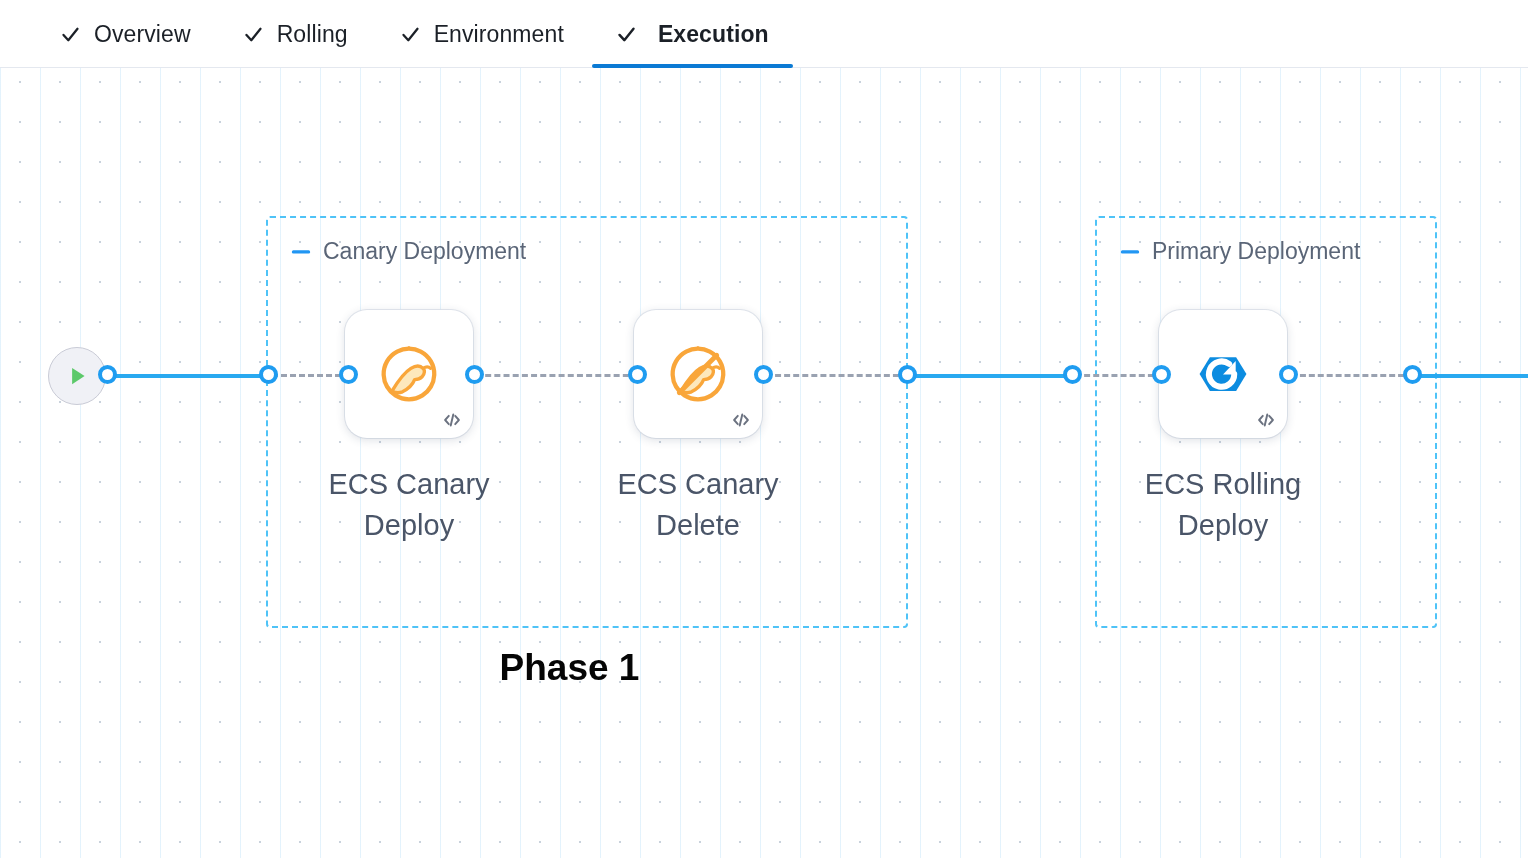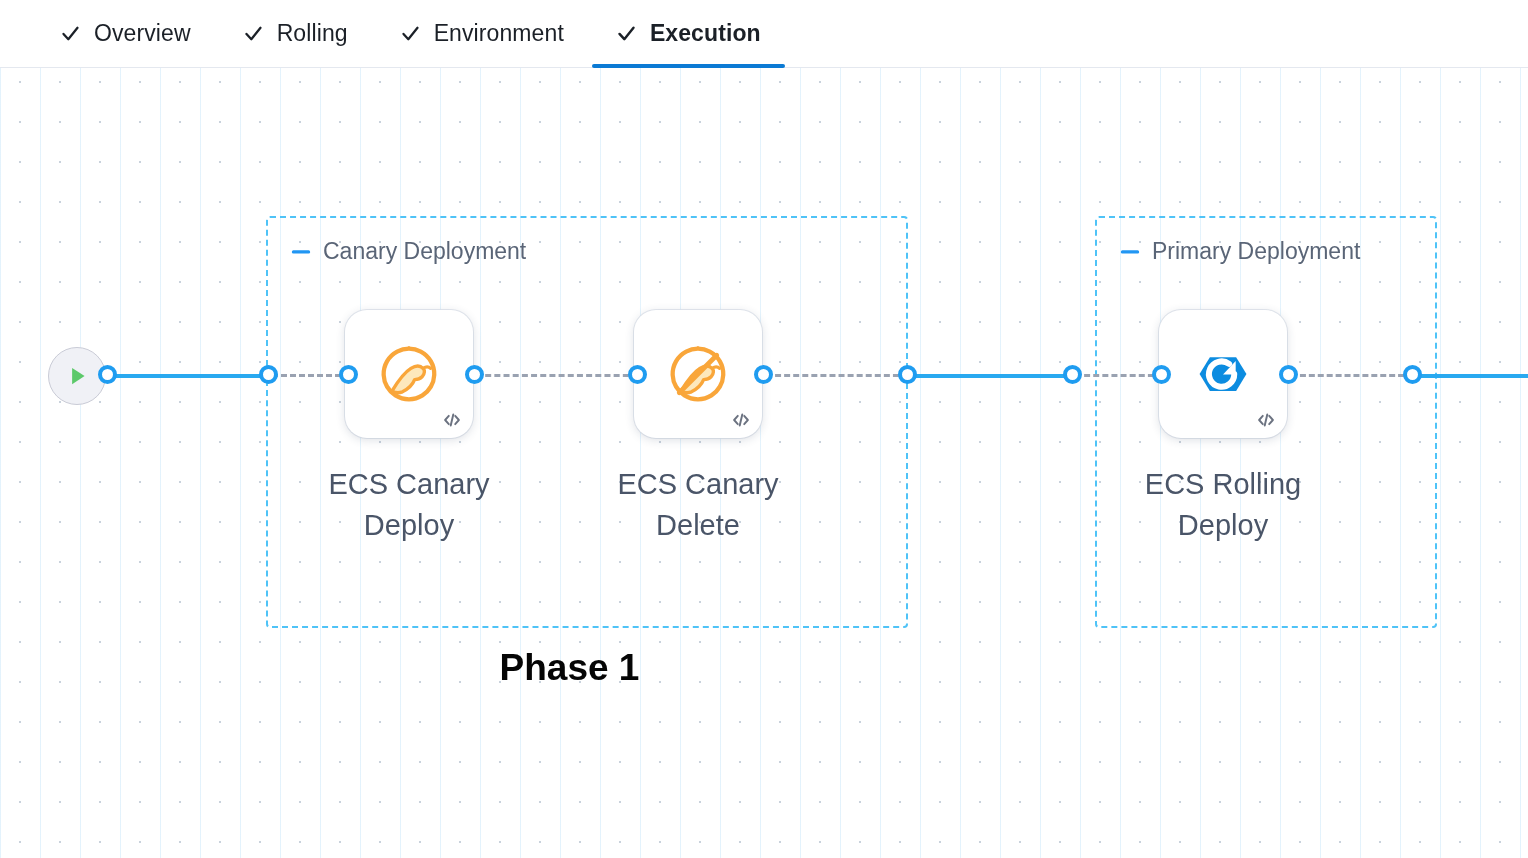--- a/index.html
+++ b/index.html
@@ -15,21 +15,20 @@
 
   
   .tabbar {
     position: absolute;
     top: 0; left: 0;
     width: 1528px;
     height: 68px;
     background: #ffffff;
     border-bottom: 1px solid #e4e8ef;
     display: flex;
-    align-items: center;
     padding-left: 34px;
     z-index: 40;
   }
   .tab {
     position: relative;
     height: 68px;
     display: flex;
     align-items: center;
     gap: 13px;
     padding: 0 26px;
@@ -41,21 +40,21 @@
     width: 21px; height: 21px;
     flex: none;
   }
   .tab-check svg { display: block; width: 21px; height: 21px; }
   .tab-label {
     font-size: 23px;
     color: #1b2027;
     letter-spacing: .1px;
     white-space: nowrap;
   }
-  .tab.active .tab-label { font-weight: bold; }
+  .tab.active .tab-label { font-weight: bold; margin-left: 8px; }
   .tab.active::after {
     content: "";
     position: absolute;
     left: 2px; right: 2px;
     bottom: 0;
     height: 4px;
     background: #0b7ad4;
     border-radius: 2px;
   }
 

